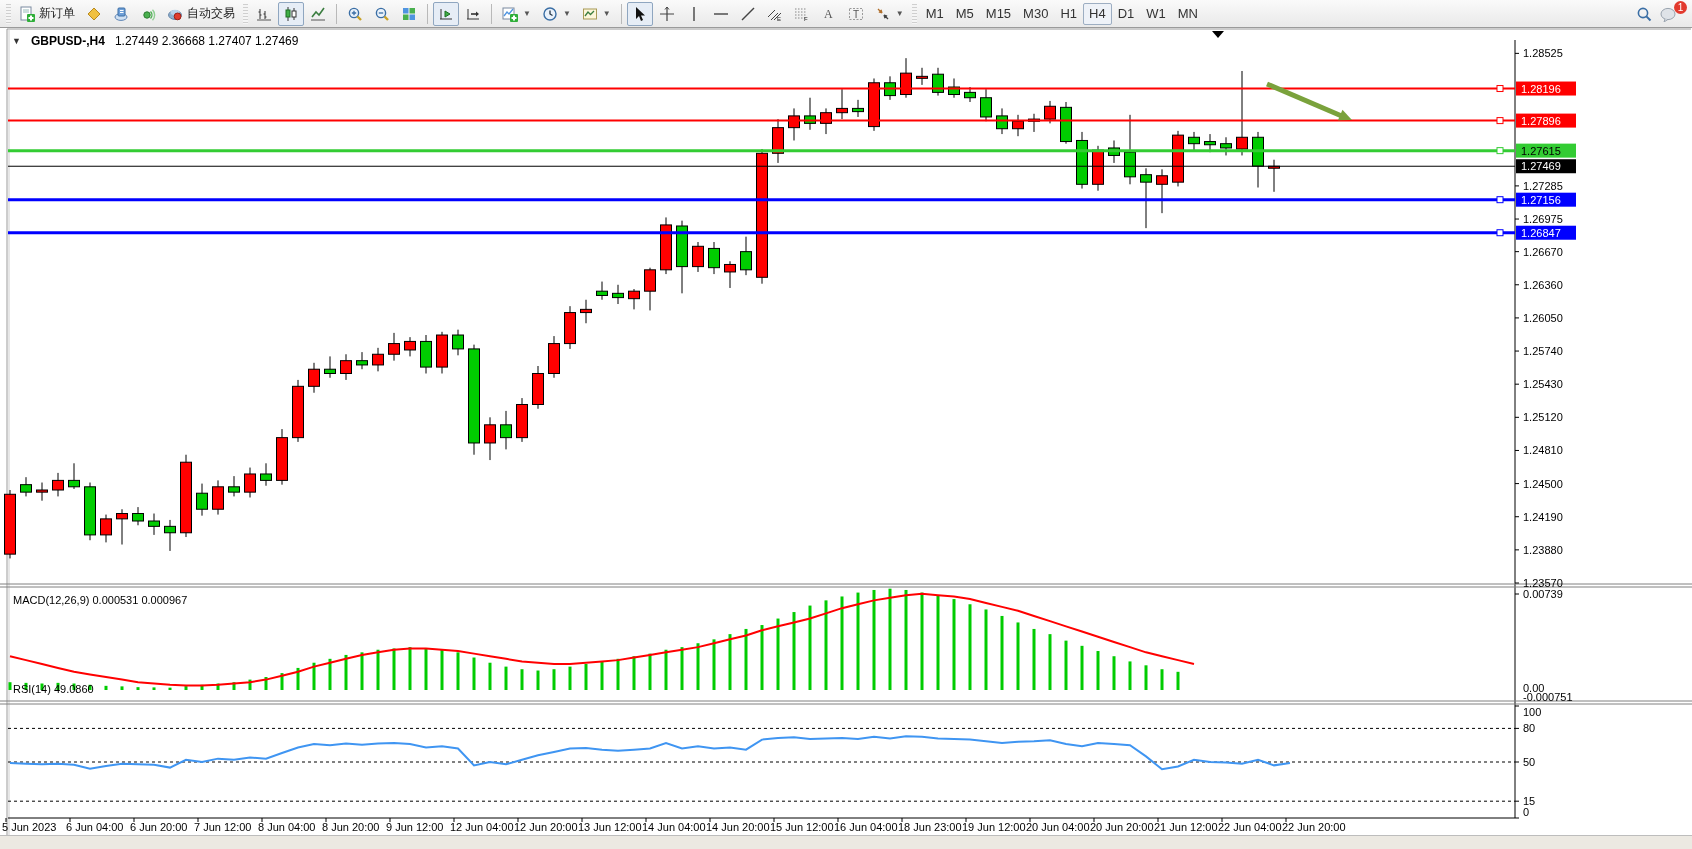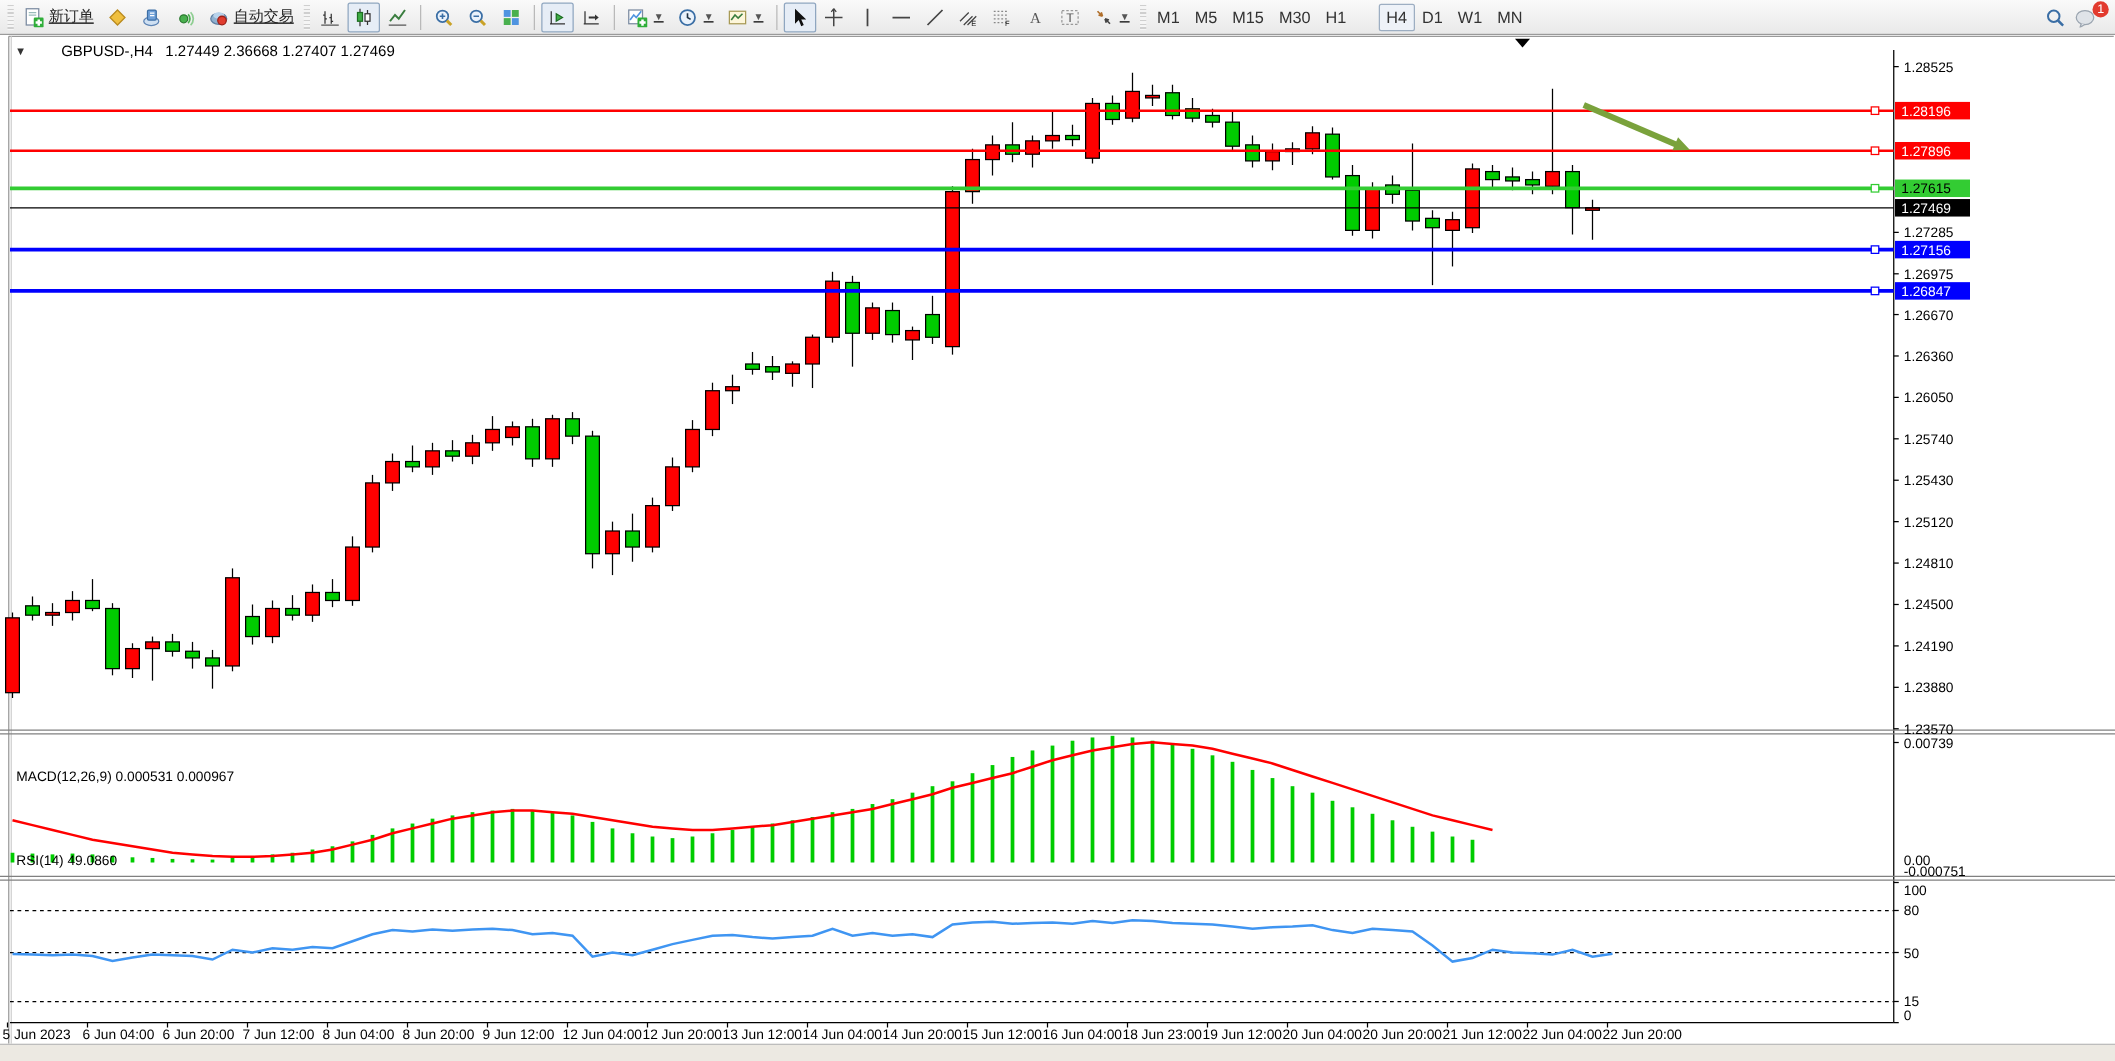--- a/index.html
+++ b/index.html
@@ -1,40 +1,40 @@
 <!DOCTYPE html>
 <html><head>
 <meta charset="utf-8">
 <style>
   html,body{margin:0;padding:0;background:#d8d8d8;font-family:"Liberation Sans",sans-serif;}
   #app{position:relative;width:1692px;height:849px;background:#ffffff;overflow:hidden;}
   
   #toolbar{position:absolute;left:0;top:0;width:1692px;height:28px;
     background:linear-gradient(#fafafa,#e9e9e9);border-bottom:1px solid #9a9a9a;
-    display:flex;align-items:center;padding:0 4px;box-sizing:border-box;gap:1px;text-decoration:underline;}
+    display:flex;align-items:center;padding:0 4px;box-sizing:border-box;gap:1px;}
   .tbtn{display:inline-flex;align-items:center;gap:4px;height:22px;padding:0 4px;
     border:1px solid transparent;border-radius:2px;font-size:12px;color:#222;cursor:default;}
   .tbtn.pressed{border:1px solid #8fa6c0;background:#e6edf6;}
   .tsep{width:1px;height:20px;background:#b9b9b9;margin:0 4px;}
   .grip{width:5px;height:20px;margin:0 2px;
     background:repeating-linear-gradient(#cfcfcf 0 1px,#f5f5f5 1px 3px);}
   .tf{font-size:13px;padding:0 5px;height:20px;display:inline-flex;align-items:center;
     border:1px solid transparent;color:#333;}
-  .tf.pressed{border:1px solid #9daec2;background:#eef2f8;border-radius:2px;margin-left:20px;}
+  .tf.pressed{border:1px solid #9daec2;background:#eef2f8;border-radius:2px;}
   .dd{font-size:8px;color:#555;margin-left:1px;}
   .ticon{width:16px;height:16px;display:inline-block;position:relative;}
   #tb-right{margin-left:auto;display:flex;align-items:center;gap:8px;padding-right:8px;}
   .badge{position:absolute;top:-5px;right:-7px;background:#e23a2e;color:#fff;border-radius:50%;
     width:13px;height:13px;font-size:10px;display:flex;align-items:center;justify-content:center;}
   
   #chartwrap{position:absolute;left:0;top:28px;width:1692px;height:821px;background:#fff;}
   #cv{position:absolute;left:0;top:0;}
   #title{position:absolute;left:12px;top:6px;font-size:12px;color:#000;display:flex;gap:10px;align-items:center;}
   #title .tri{font-size:9px;color:#333;}
-  #title b{font-weight:normal;margin-left:18px;}
+  #title b{font-weight:bold;}
   .panlabel{position:absolute;left:13px;font-size:11px;color:#000;}
   #statusstrip{position:absolute;left:0;bottom:0;width:1692px;height:13px;background:#ece9e2;border-top:1px solid #bdbdbd;}
 </style>
 </head>
 <body>
 
 <div id="app">
 
   <div id="toolbar">
     <div class="grip"></div>
@@ -677,18 +677,18 @@
         <text x="1218" y="831" font-size="11" fill="#000" font-family="Liberation Sans, sans-serif">22 Jun 04:00</text>
         <text x="1282" y="831" font-size="11" fill="#000" font-family="Liberation Sans, sans-serif">22 Jun 20:00</text>
       </svg>
 
     <div id="title">
       <span class="tri">▼</span>
       <b>GBPUSD-,H4</b>
       <span>1.27449 2.36668 1.27407 1.27469</span>
     </div>
 
-    <div class="panlabel" style="top:588px">MACD(12,26,9) 0.000531 0.000967</div>
+    <div class="panlabel" style="top:566px">MACD(12,26,9) 0.000531 0.000967</div>
     <div class="panlabel" style="top:655px">RSI(14) 49.0860</div>
 
     <div id="statusstrip"></div>
   </div>
 </div>
 
 </body></html>

